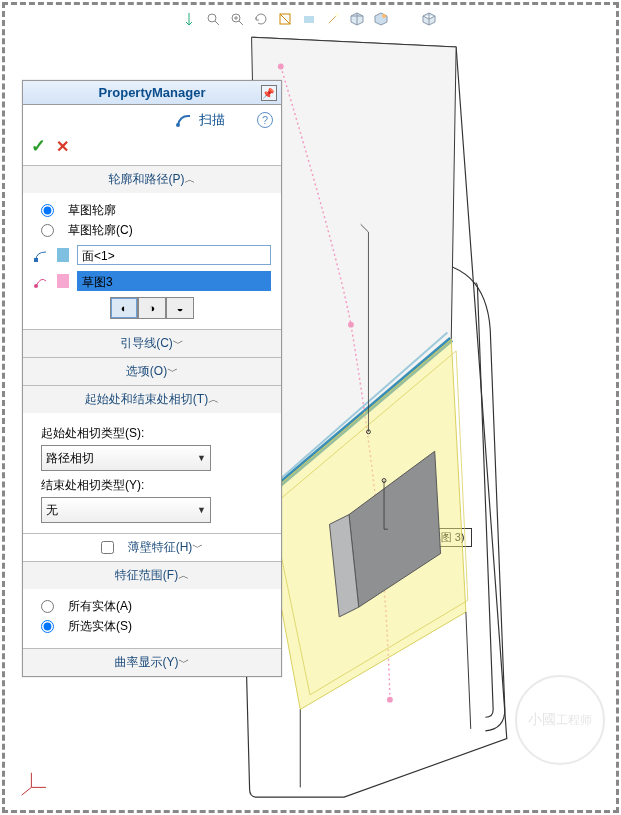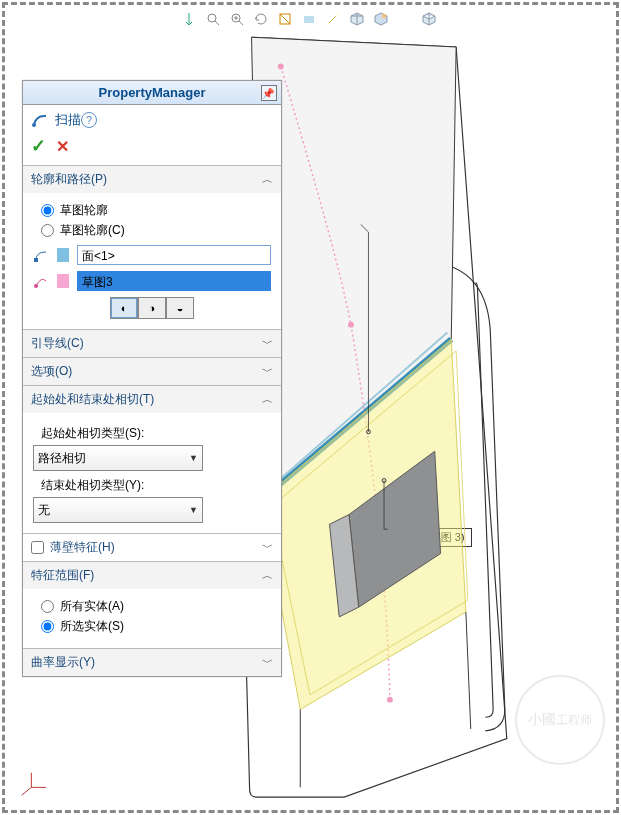--- a/index.html
+++ b/index.html
@@ -4,42 +4,42 @@
 <style>
   * { box-sizing: border-box; margin: 0; padding: 0; font-family: "Microsoft YaHei", Arial, sans-serif; }
   body { width: 621px; height: 815px; position: relative; background: #fff; overflow: hidden; }
   .stamp-border { position: absolute; inset: 2px; border: 3px dashed #888; pointer-events: none; z-index: 50; }
   .toolbar { position: absolute; top: 10px; left: 180px; display: flex; gap: 6px; z-index: 10; }
   .toolbar .tb { width: 18px; height: 18px; display: flex; align-items: center; justify-content: center; }
   .panel { position: absolute; top: 80px; left: 22px; width: 260px; background: #fff; border: 1px solid #999; box-shadow: 0 0 1px rgba(0,0,0,.3); z-index: 20; font-size: 12px; }
   .pm-head { background: linear-gradient(#e8f0fb,#d4e4f7); border-bottom: 1px solid #999; padding: 4px 6px; display: flex; align-items: center; justify-content: center; position: relative; }
   .pm-head .title { font-weight: bold; color: #0a4d8c; font-size: 13px; }
   .pm-pin { position: absolute; right: 4px; top: 4px; width: 16px; height: 16px; border: 1px solid #777; background: #eef4fb; display:flex;align-items:center;justify-content:center;font-size:10px; }
-  .feat-head { padding: 6px 8px; display: flex; align-items:center; justify-content: flex-start; }
+  .feat-head { padding: 6px 8px; display: flex; align-items:center; justify-content: flex-end; gap: 32px; }
   .feat-head .lft { display:flex; align-items:center; gap:6px; color:#0a4d8c; font-size:13px; }
   .feat-head .help { width:16px;height:16px;border-radius:50%;border:1px solid #5a8fc7;color:#5a8fc7;display:flex;align-items:center;justify-content:center;font-size:11px; }
   .okrow { padding: 0 8px 8px; display:flex; gap:10px; align-items:center; }
   .okrow .ok { color:#2a9d2a; font-size:18px; font-weight:bold; }
   .okrow .cx { color:#d93a2a; font-size:16px; font-weight:bold; }
   .sec { border-top:1px solid #bbb; }
-  .sec-head { background:#f3f3f3; padding:5px 8px; display:flex; justify-content:space-between; align-items:center; cursor:pointer; color:#1a4a7a; }
+  .sec-head { background:#f3f3f3; padding:5px 8px; display:flex; justify-content:center; align-items:center; cursor:pointer; color:#1a4a7a; }
   .sec-head.closed {}
   .chev { font-size:11px; color:#444; }
   .sec-body { padding:6px 10px 10px; }
-  .radio-row, .check-row { display:flex; align-items:center; gap:6px; margin:3px 0 3px 8px; }
+  .radio-row, .check-row { display:flex; align-items:center; gap:14px; margin:3px 0 3px 8px; }
   .sel-row { display:flex; align-items:center; gap:8px; margin:6px 0; }
   .sel-row .ico { width:16px; height:16px; display:flex;align-items:center;justify-content:center; }
   .sel-row .swatch { width:12px; height:14px; }
   .sel-row .val { flex:1; padding:2px 4px; border:1px solid #7aa7d6; background:#fff; height:20px; line-height:16px; }
   .sel-row .val.hl { background:#2f84e0; color:#000000; border-color:#2f84e0; }
   .toggle-group { display:flex; justify-content:center; gap:0; margin-top:6px; }
   .toggle-group .tg { width:28px; height:22px; border:1px solid #888; background:#eee; display:flex;align-items:center;justify-content:center;font-size:11px; }
   .toggle-group .tg.on { background:#dce9f5; box-shadow: inset 0 0 0 1px #6aa0d5; }
   .lbl { margin:6px 0 3px 8px; }
-  .dd { width:170px; height:22px; border:1px solid #888; background:linear-gradient(#fff,#eee); padding:12px 4px; display:flex; justify-content:space-between; align-items:center; }
+  .dd { width:170px; margin-left:8px; height:22px; border:1px solid #888; background:linear-gradient(#fff,#eee); padding:12px 4px; display:flex; justify-content:space-between; align-items:center; }
   .dd .ar { font-size:9px; color:#333; }
   .viewport { position:absolute; inset:8px; z-index:1; }
   .callout { position:absolute; background:#fff; border:1px solid #333; padding:1px 6px; font-size:11px; display:flex; align-items:center; gap:3px; }
   .callout .dot { width:6px;height:6px;border-radius:50%;border:1px solid #333; }
   .watermark { position:absolute; right:16px; bottom:50px; width:90px; height:90px; border-radius:50%; border:2px solid rgba(150,150,150,.2); display:flex; flex-direction:row; align-items:center; justify-content:center; color:rgba(150,150,150,.25); }
   svg { display:block; }
 </style>
 </head>
 <body>
 

